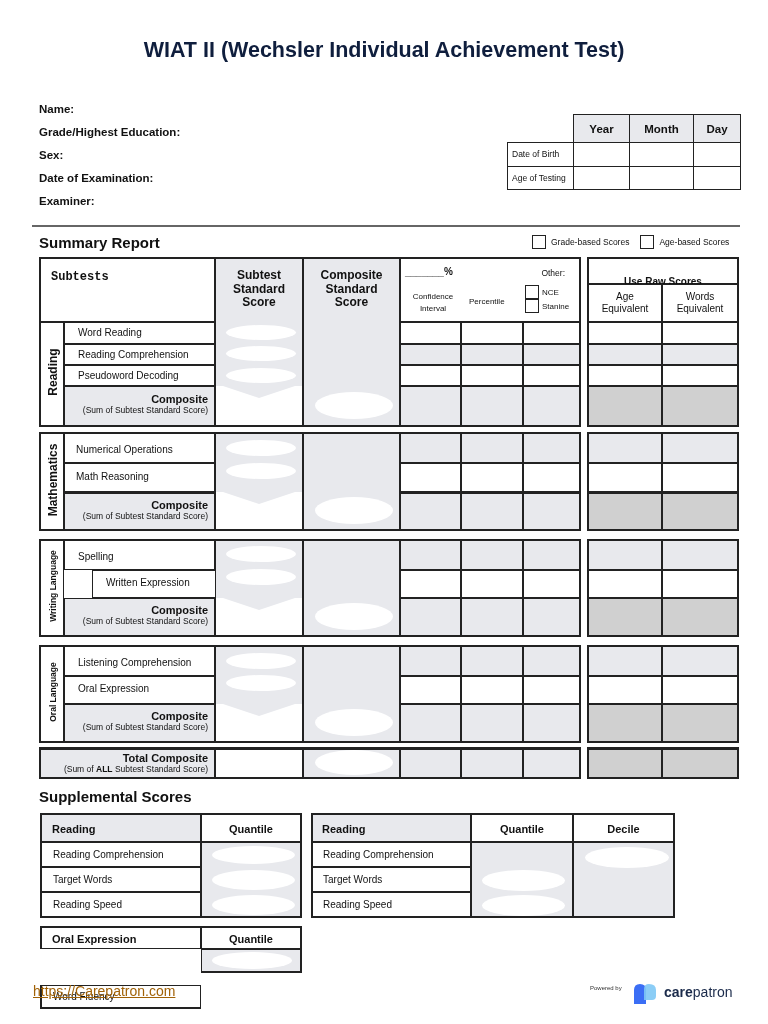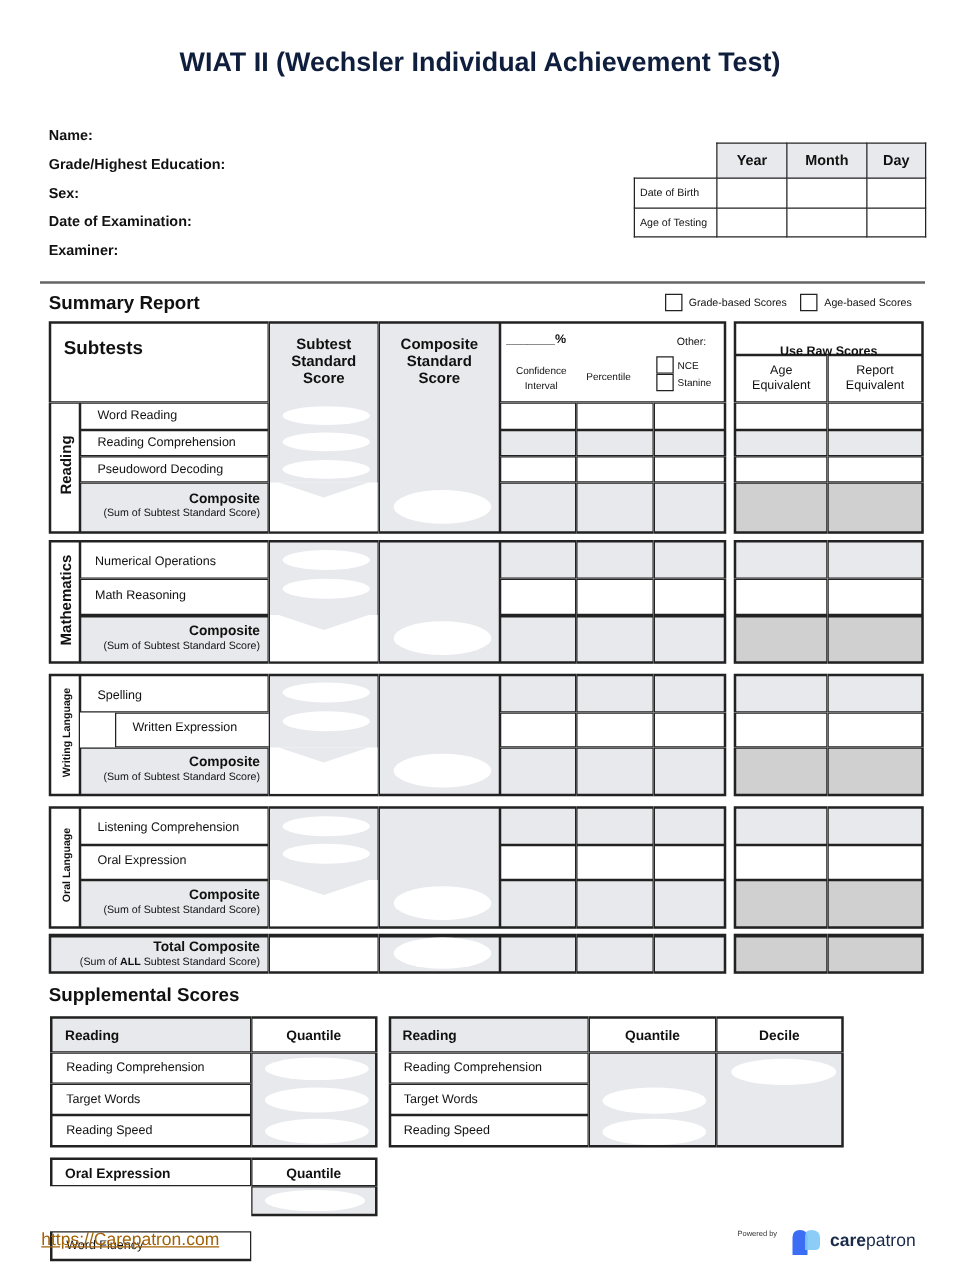--- a/index.html
+++ b/index.html
@@ -72,21 +72,21 @@
   <span class="chk"></span>
   <span class="small" style="font-size:8.5px">Grade-based Scores</span>
   <span class="chk" style="margin-left:6px"></span>
   <span class="small">Age-based Scores</span>
 </div>
 
 <div class="abs grid" style="left:39px; top:257px; width:542px; height:170px; border:none;">
 </div>
 
 <div class="cell w" style="left:39px; top:257px; width:176px; height:65px; border-width:2px 1px 1px 2px;">
-  <span style="position:absolute; left:10px; top:11px; font-size:15px; font-weight:bold;">Subtests</span>
+  <span style="position:absolute; left:10px; top:11px; font-size:12px; font-weight:bold;font-family:Liberation Mono, monospace;">Subtests</span>
 </div>
 
 <div class="cell g" style="left:215px; top:257px; width:88px; height:170px; border-width:2px 1px 2px 1px;">
   <div style="position:absolute; top:10px; width:100%; text-align:center; font-size:12px; font-weight:bold; line-height:13.5px;">
     <div>Subtest</div>
     <div>Standard</div>
     <div>Score</div>
   </div>
 </div>
 <div class="cell g" style="left:303px; top:257px; width:97px; height:170px; border-width:2px 1px 2px 1px;">
@@ -115,21 +115,21 @@
   <div style="text-align:center; font-size:10px; font-weight:bold; margin-top:17px;">Use Raw Scores</div>
 </div>
 <div class="cell w" style="left:587px; top:284px; width:75px; height:38px; border-width:1px 1px 1px 2px;">
   <div style="text-align:center; font-size:10px; line-height:12px; margin-top:6px;">
     <div>Age</div>
     <div>Equivalent</div>
   </div>
 </div>
 <div class="cell w" style="left:662px; top:284px; width:77px; height:38px; border-width:1px 2px 1px 1px;">
   <div style="text-align:center; font-size:10px; line-height:12px; margin-top:6px;">
-    <div>Report</div>
+    <div>Words</div>
     <div>Equivalent</div>
   </div>
 </div>
 
 <div class="cell w" style="left:39px; top:322px; width:25px; height:105px; border-width:1px 1px 2px 2px;">
   <div class="vlab" style="left:-28px; top:42px; width:80px; font-size:12px;">Reading</div>
 </div>
 <div class="cell w" style="left:64px; top:322px; width:151px; height:22px;">
     <span class="lbl" style="left:13px; top:4px;">Word Reading</span>
   </div>

